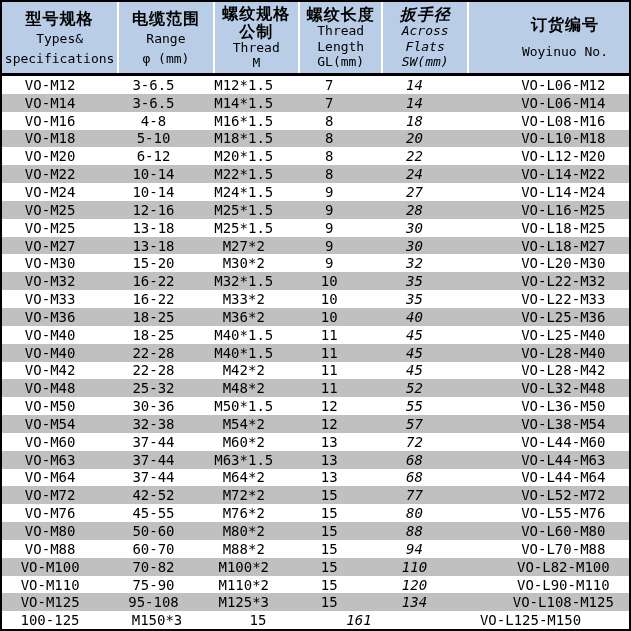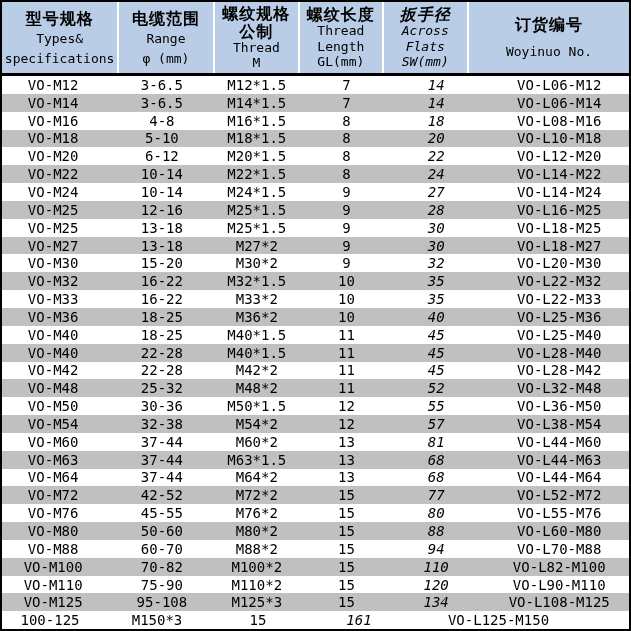--- a/index.html
+++ b/index.html
@@ -35,21 +35,21 @@
   .cell{
     text-align:center;color:#000;
     font-family:"DejaVu Sans Mono",monospace;font-size:14px;line-height:14px;
     white-space:nowrap;overflow:visible;
   }
   .c1{width:118px;}
   .c2{width:96px;}
   .c3{width:86px;}
   .c4{width:84px;}
   .c5{width:86px;font-style:italic;}
-  .c6{width:161px;}
+  .c6{width:161px;padding-left:32px;}
 </style>
 </head>
 <body>
 
 <div class="sheet">
   <div class="thead" id="thead">
       <div class="hcell c1">
         <span class="zh">型号规格</span>
         <span class="en">Types&amp;</span>
         <span class="en">specifications</span>
@@ -241,21 +241,21 @@
         <div class="cell c3">M54*2</div>
         <div class="cell c4">12</div>
         <div class="cell c5">57</div>
         <div class="cell c6">VO-L38-M54</div>
       </div>
       <div class="trow">
         <div class="cell c1">VO-M60</div>
         <div class="cell c2">37-44</div>
         <div class="cell c3">M60*2</div>
         <div class="cell c4">13</div>
-        <div class="cell c5">81</div>
+        <div class="cell c5">72</div>
         <div class="cell c6">VO-L44-M60</div>
       </div>
       <div class="trow alt">
         <div class="cell c1">VO-M63</div>
         <div class="cell c2">37-44</div>
         <div class="cell c3">M63*1.5</div>
         <div class="cell c4">13</div>
         <div class="cell c5">68</div>
         <div class="cell c6">VO-L44-M63</div>
       </div>

